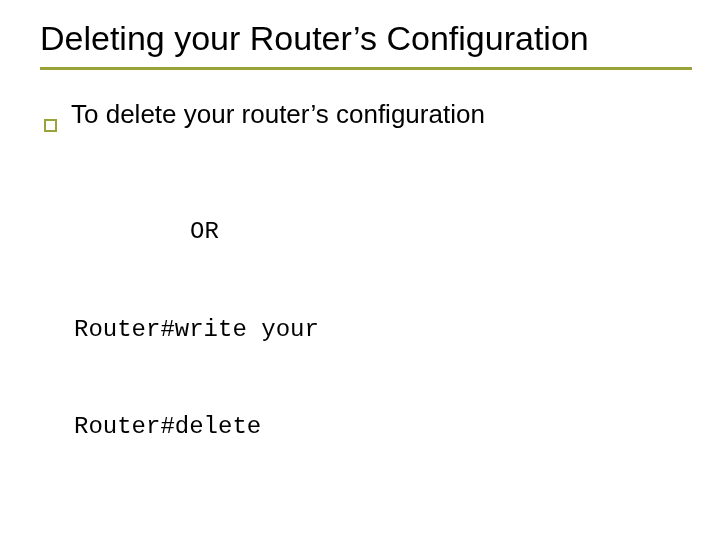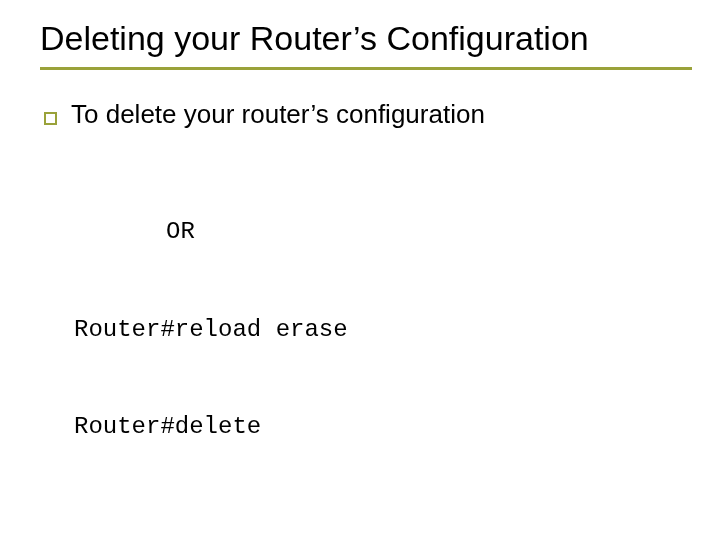--- a/index.html
+++ b/index.html
@@ -28,21 +28,21 @@
     height: 3px;
     background: #9aa23a;
     margin: 4px 0 28px 0;
     width: 100%;
   }
   .bullets {
     margin-left: 4px;
   }
   .row {
     display: flex;
-    align-items: center;
+    align-items: flex-end;
     margin-bottom: 20px;
   }
   .bullet-box {
     width: 13px;
     height: 13px;
     border: 2px solid #9aa23a;
     box-sizing: border-box;
     margin-top: 8px;
     margin-right: 14px;
     flex: 0 0 auto;
@@ -56,39 +56,39 @@
     font-size: 24px;
     line-height: 1.35;
     margin-left: 30px;
     margin-bottom: 28px;
     white-space: pre;
   }
   .code-or {
     font-family: "Courier New", Courier, monospace;
     font-size: 24px;
     line-height: 1.35;
-    margin-left: 92px;
+    margin-left: 116px;
     white-space: pre;
   }
 </style>
 </head>
 <body>
 
 <div class="slide">
 
   <h1 class="title">Deleting your Router’s Configuration</h1>
   <div class="rule"></div>
 
   <div class="bullets">
 
     <div class="row">
       <div class="bullet-box"></div>
       <div class="l1-text">To delete your router’s configuration</div>
     </div>
 
     <div class="code-block">
       <div class="code-or">OR</div>
-      <div>Router#reload erase</div>
+      <div>Router#write your</div>
       <div>Router#delete</div>
     </div>
 
   </div>
 </div>
 
 </body></html>

